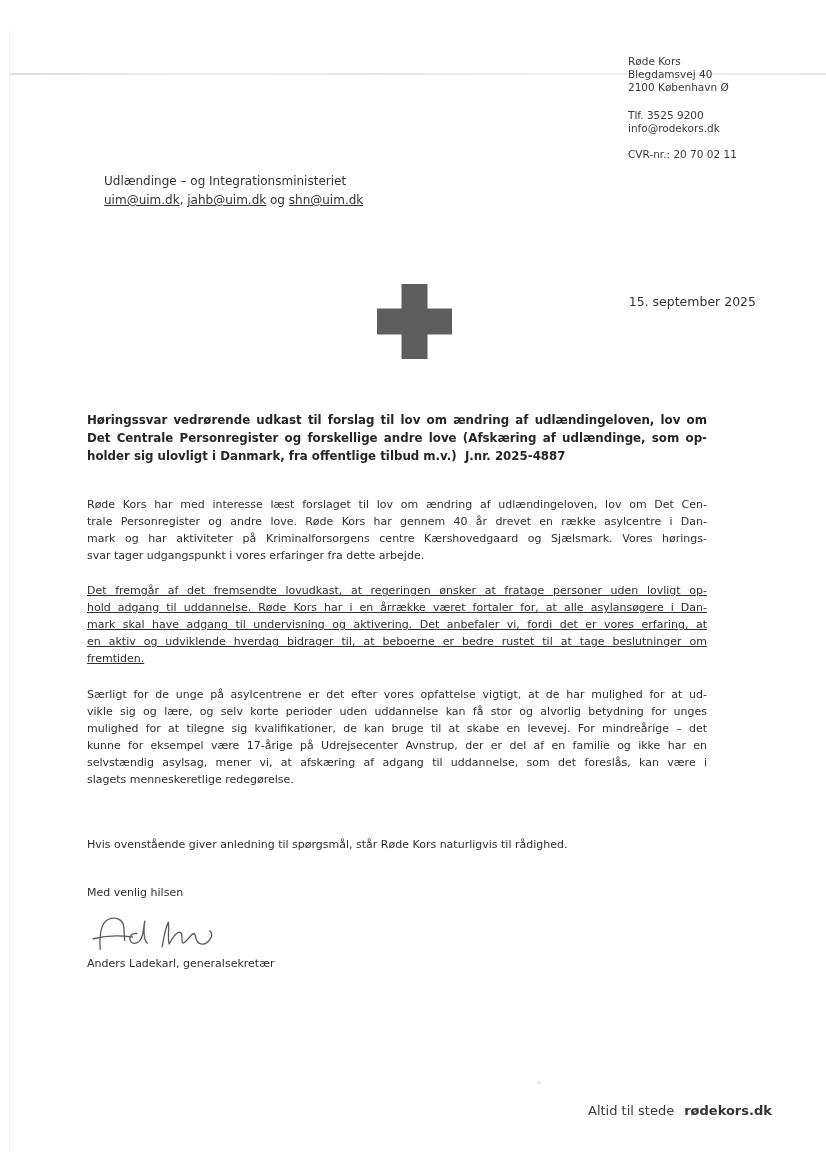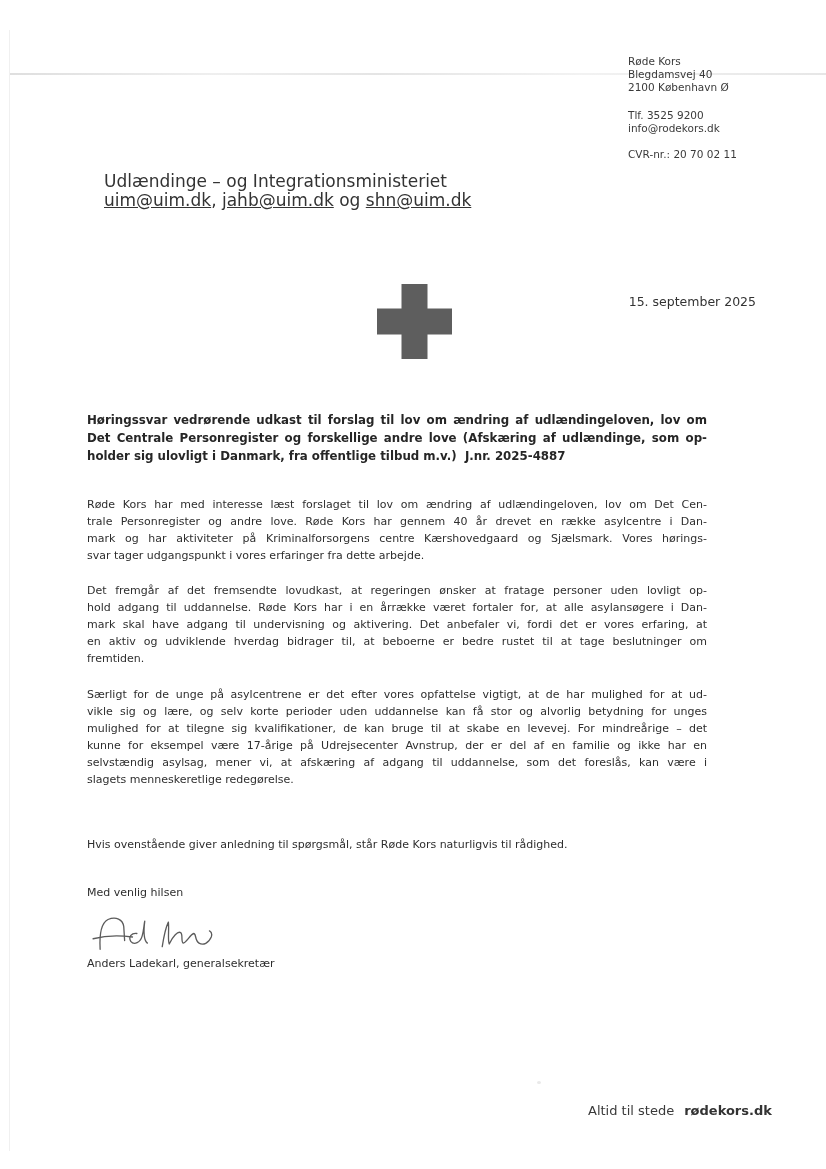--- a/index.html
+++ b/index.html
@@ -39,21 +39,21 @@
     line-height: 13px;
     color: #3a3a3a;
   }
   .letterhead .grp1 { margin-bottom: 15px; }
   .letterhead .grp2 { margin-bottom: 13px; }
 
   
   .recipient {
     position: absolute;
     left: 104px; top: 172px;
-    font-size: 17px;
+    font-size: 12px;
     line-height: 19px;
     color: #333;
   }
   .recipient .email { text-decoration: underline; }
 
   
   .logo { position: absolute; left: 377px; top: 284px; width: 75px; height: 75px; }
 
   
   .date {
@@ -70,21 +70,21 @@
     left: 87px; top: 411px; width: 620px;
     font-size: 11px;
     line-height: 17px;
   }
   .jlines .line { text-align: justify; text-align-last: justify; }
   .jlines .line.last { text-align-last: left; }
 
   .subject { font-weight: bold; font-size: 11.8px; line-height: 18px; color: #262626; }
   .p1 { margin-top: 31px; }
   .sec-heading { margin-top: 19px; font-weight: bold; font-size: 11.5px; line-height: 17px; color: #262626; }
-  .p2 { margin-top: 18px; }
+  .p2 { margin-top: 18px; text-decoration: underline; }
   .p3 { margin-top: 19px; }
   .closing { margin-top: 48px; }
   .salutation { margin-top: 31px; }
   .sig { margin-top: 6px; height: 48px; }
   .signer { margin-top: 0; }
 
   
   .footer {
     position: absolute;
     left: 588px; top: 1103px;

